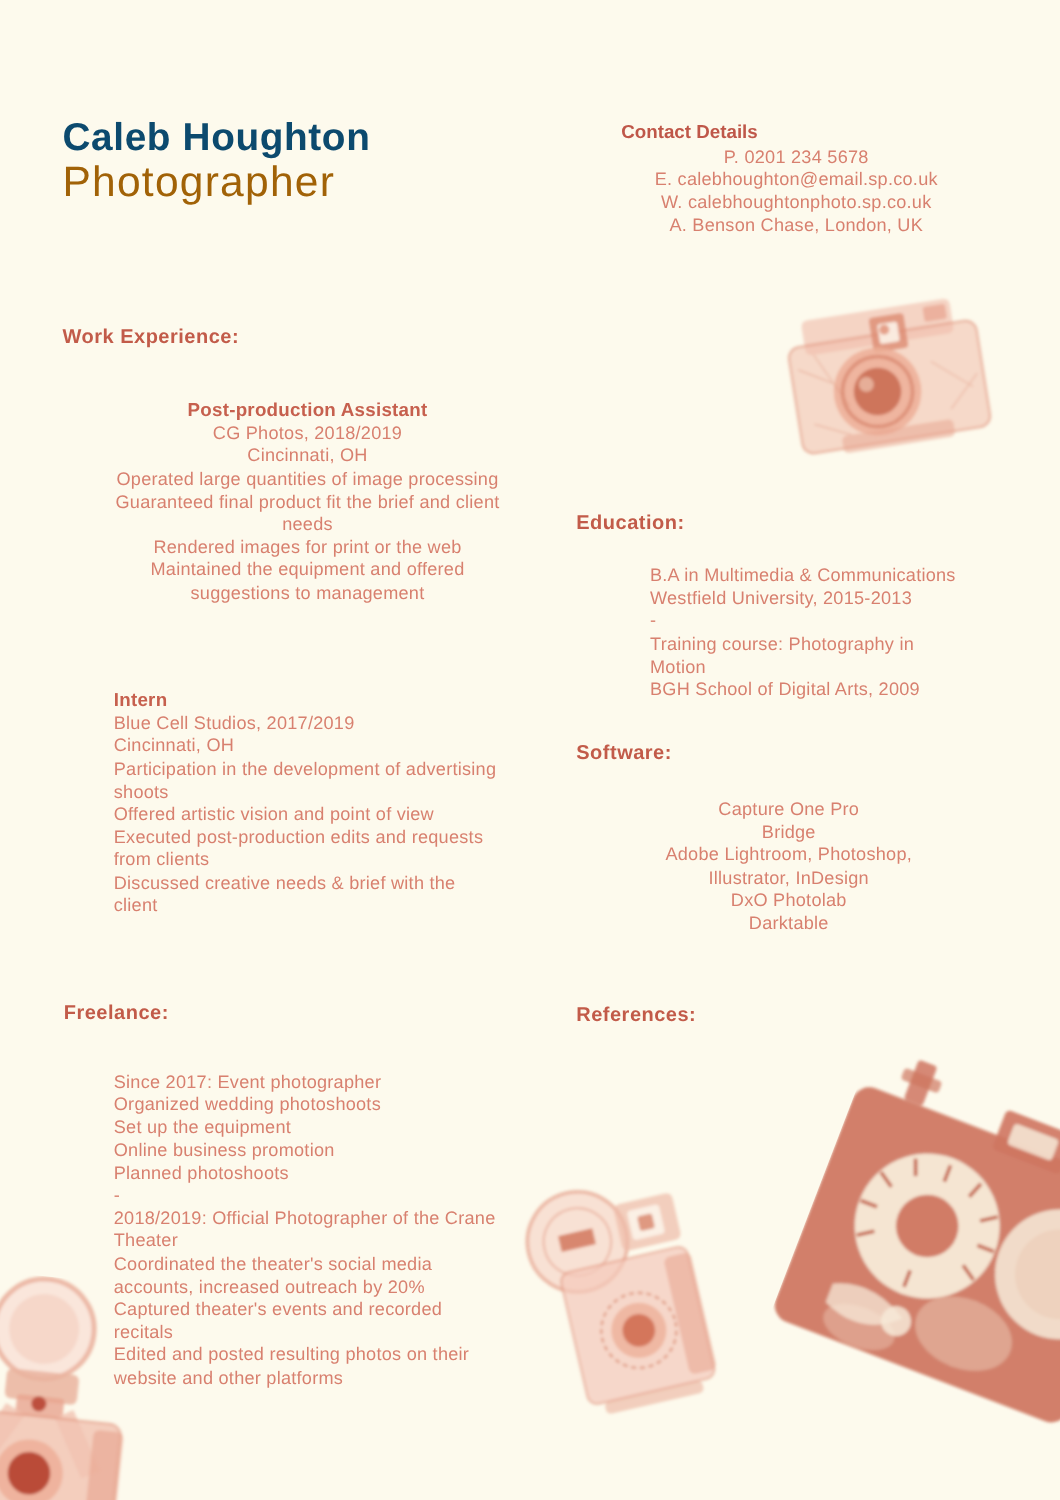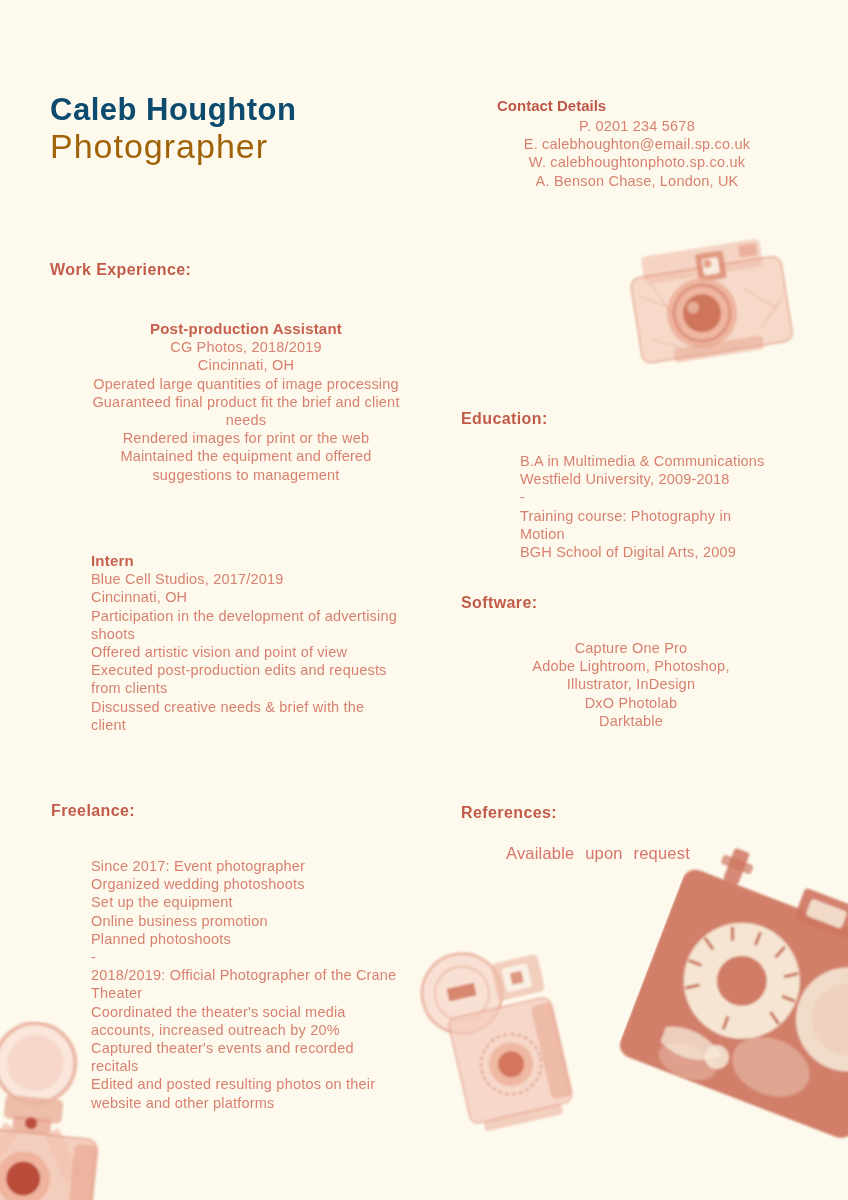--- a/index.html
+++ b/index.html
@@ -97,50 +97,50 @@
     <div class="line">Cincinnati, OH</div>
     <div class="line">Participation in the development of advertising shoots</div>
     <div class="line">Offered artistic vision and point of view</div>
     <div class="line">Executed post-production edits and requests from clients</div>
     <div class="line">Discussed creative needs &amp; brief with the client</div>
   </div>
 
   <div class="abs section-heading edu-heading">Education:</div>
   <div class="abs body-block edu-body">
     <div class="line">B.A in Multimedia &amp; Communications</div>
-    <div class="line">Westfield University, 2009-2018</div>
+    <div class="line">Westfield University, 2015-2013</div>
     <div class="line">-</div>
     <div class="line">Training course: Photography in Motion</div>
     <div class="line">BGH School of Digital Arts, 2009</div>
   </div>
 
   <div class="abs section-heading sw-heading">Software:</div>
   <div class="abs body-block sw-body">
     <div class="line">Capture One Pro</div>
+    <div class="line">Bridge</div>
     <div class="line">Adobe Lightroom, Photoshop, Illustrator, InDesign</div>
     <div class="line">DxO Photolab</div>
     <div class="line">Darktable</div>
   </div>
 
   <div class="abs section-heading fl-heading">Freelance:</div>
   <div class="abs body-block fl-body">
     <div class="line">Since 2017: Event photographer</div>
     <div class="line">Organized wedding photoshoots</div>
     <div class="line">Set up the equipment</div>
     <div class="line">Online business promotion</div>
     <div class="line">Planned photoshoots</div>
     <div class="line">-</div>
     <div class="line">2018/2019: Official Photographer of the Crane Theater</div>
     <div class="line">Coordinated the theater's social media accounts, increased outreach by 20%</div>
     <div class="line">Captured theater's events and recorded recitals</div>
     <div class="line">Edited and posted resulting photos on their website and other platforms</div>
   </div>
 
   <div class="abs section-heading ref-heading">References:</div>
-  <div class="abs ref-body">Available upon request</div>
 
   <svg class="abs cam cam-top-right" width="178" height="150" viewBox="0 0 178 150">
     <defs>
         <filter id="wc1" x="-20%" y="-20%" width="140%" height="140%">
           <feGaussianBlur stdDeviation="1.1"></feGaussianBlur>
         </filter>
       </defs>
     <g filter="url(#wc1)">
       <rect x="22" y="22" width="120" height="28" rx="5" fill="#eeb4a2" fill-opacity="0.55"></rect>
       <rect x="8" y="42" width="152" height="86" rx="9" fill="#f0bdab" fill-opacity="0.55"></rect>

